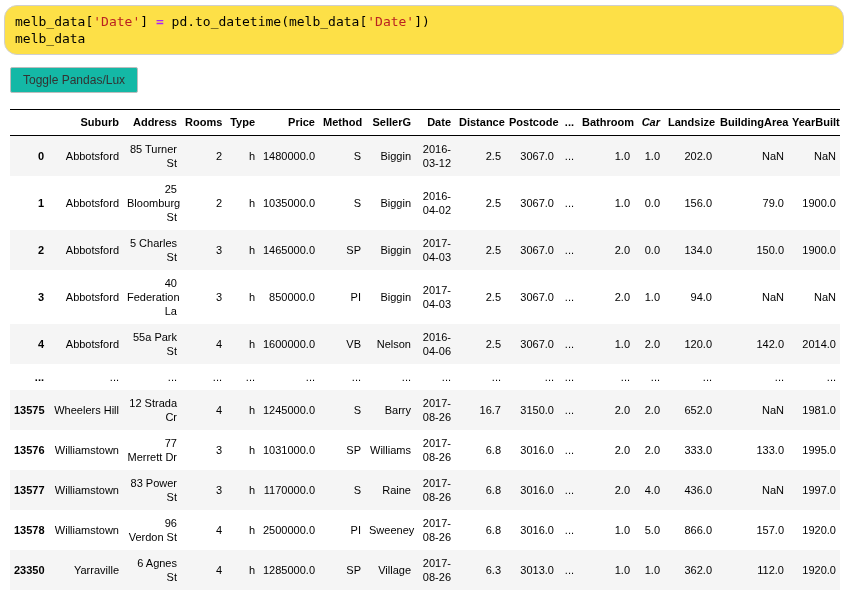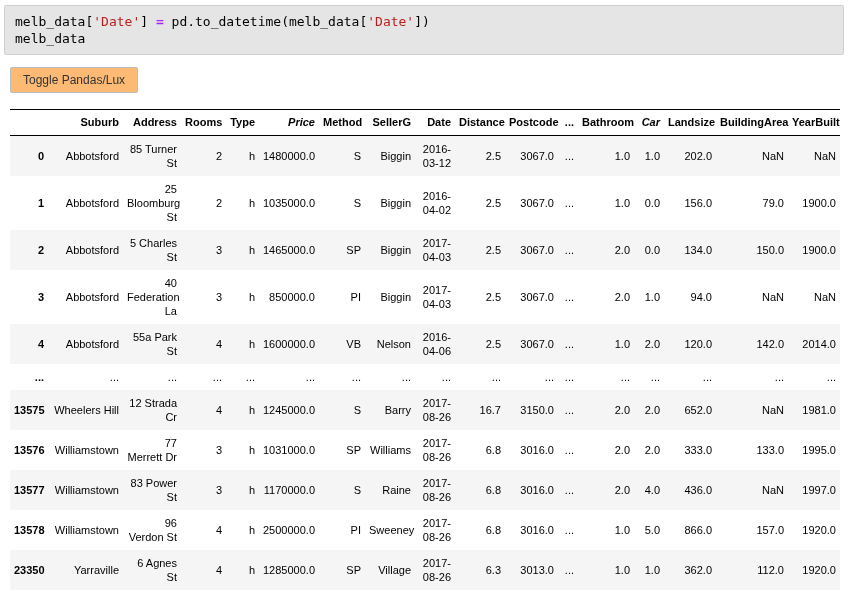--- a/index.html
+++ b/index.html
@@ -9,40 +9,40 @@
     width: 848px;
     height: 590px;
     overflow: hidden;
     font-family: "Liberation Sans", sans-serif;
     color: #000;
   }
 
   
   .code-cell {
     margin: 5px 4px 0 4px;
-    background: #e5e5e5;
+    background: #fde047;
     border: 1px solid #cfcfcf;
-    border-radius: 2px;
+    border-radius: 13px;
     padding: 7px 10px;
   }
   .code-line {
     font-family: "DejaVu Sans Mono", monospace;
     font-size: 13px;
     line-height: 17px;
     white-space: pre;
     color: #000;
   }
   .tok-plain  { color: #000000; }
   .tok-string { color: #ba2121; }
   .tok-op     { color: #aa22ff; font-weight: bold; }
 
   
   .lux-toggle {
     margin: 12px 0 0 10px;
-    background: #fdba74;
+    background: #14b8a6;
     border: 1px solid #bdbdbd;
     border-radius: 2px;
     padding: 5px 12px;
     font-family: "Liberation Sans", sans-serif;
     font-size: 12px;
     color: #333;
     cursor: pointer;
   }
 
   
@@ -75,21 +75,21 @@
   .dataframe tbody tr:nth-child(odd) { background: #f5f5f5; }
   .dataframe tbody tr:nth-child(even) { background: #ffffff; }
   .dataframe td, .dataframe th { box-sizing: border-box; overflow: visible; }
 
   
   .dataframe thead th:nth-child(1)  { width: 38px; }
   .dataframe thead th:nth-child(2)  { width: 75px; }
   .dataframe thead th:nth-child(3)  { width: 58px; }
   .dataframe thead th:nth-child(4)  { width: 45px; }
   .dataframe thead th:nth-child(5)  { width: 33px; }
-  .dataframe thead th:nth-child(6)  { width: 60px; font-style: italic; }
+  .dataframe thead th:nth-child(6)  { width: 60px; }
   .dataframe thead th:nth-child(7)  { width: 46px; }
   .dataframe thead th:nth-child(8)  { width: 50px; }
   .dataframe thead th:nth-child(9)  { width: 40px; }
   .dataframe thead th:nth-child(10) { width: 50px; }
   .dataframe thead th:nth-child(11) { width: 53px; }
   .dataframe thead th:nth-child(12) { width: 20px; }
   .dataframe thead th:nth-child(13) { width: 56px; text-align: center; }
   .dataframe thead th:nth-child(14) { width: 30px; font-style: italic; }
   .dataframe thead th:nth-child(15) { width: 52px; }
   .dataframe thead th:nth-child(16) { width: 72px; }

